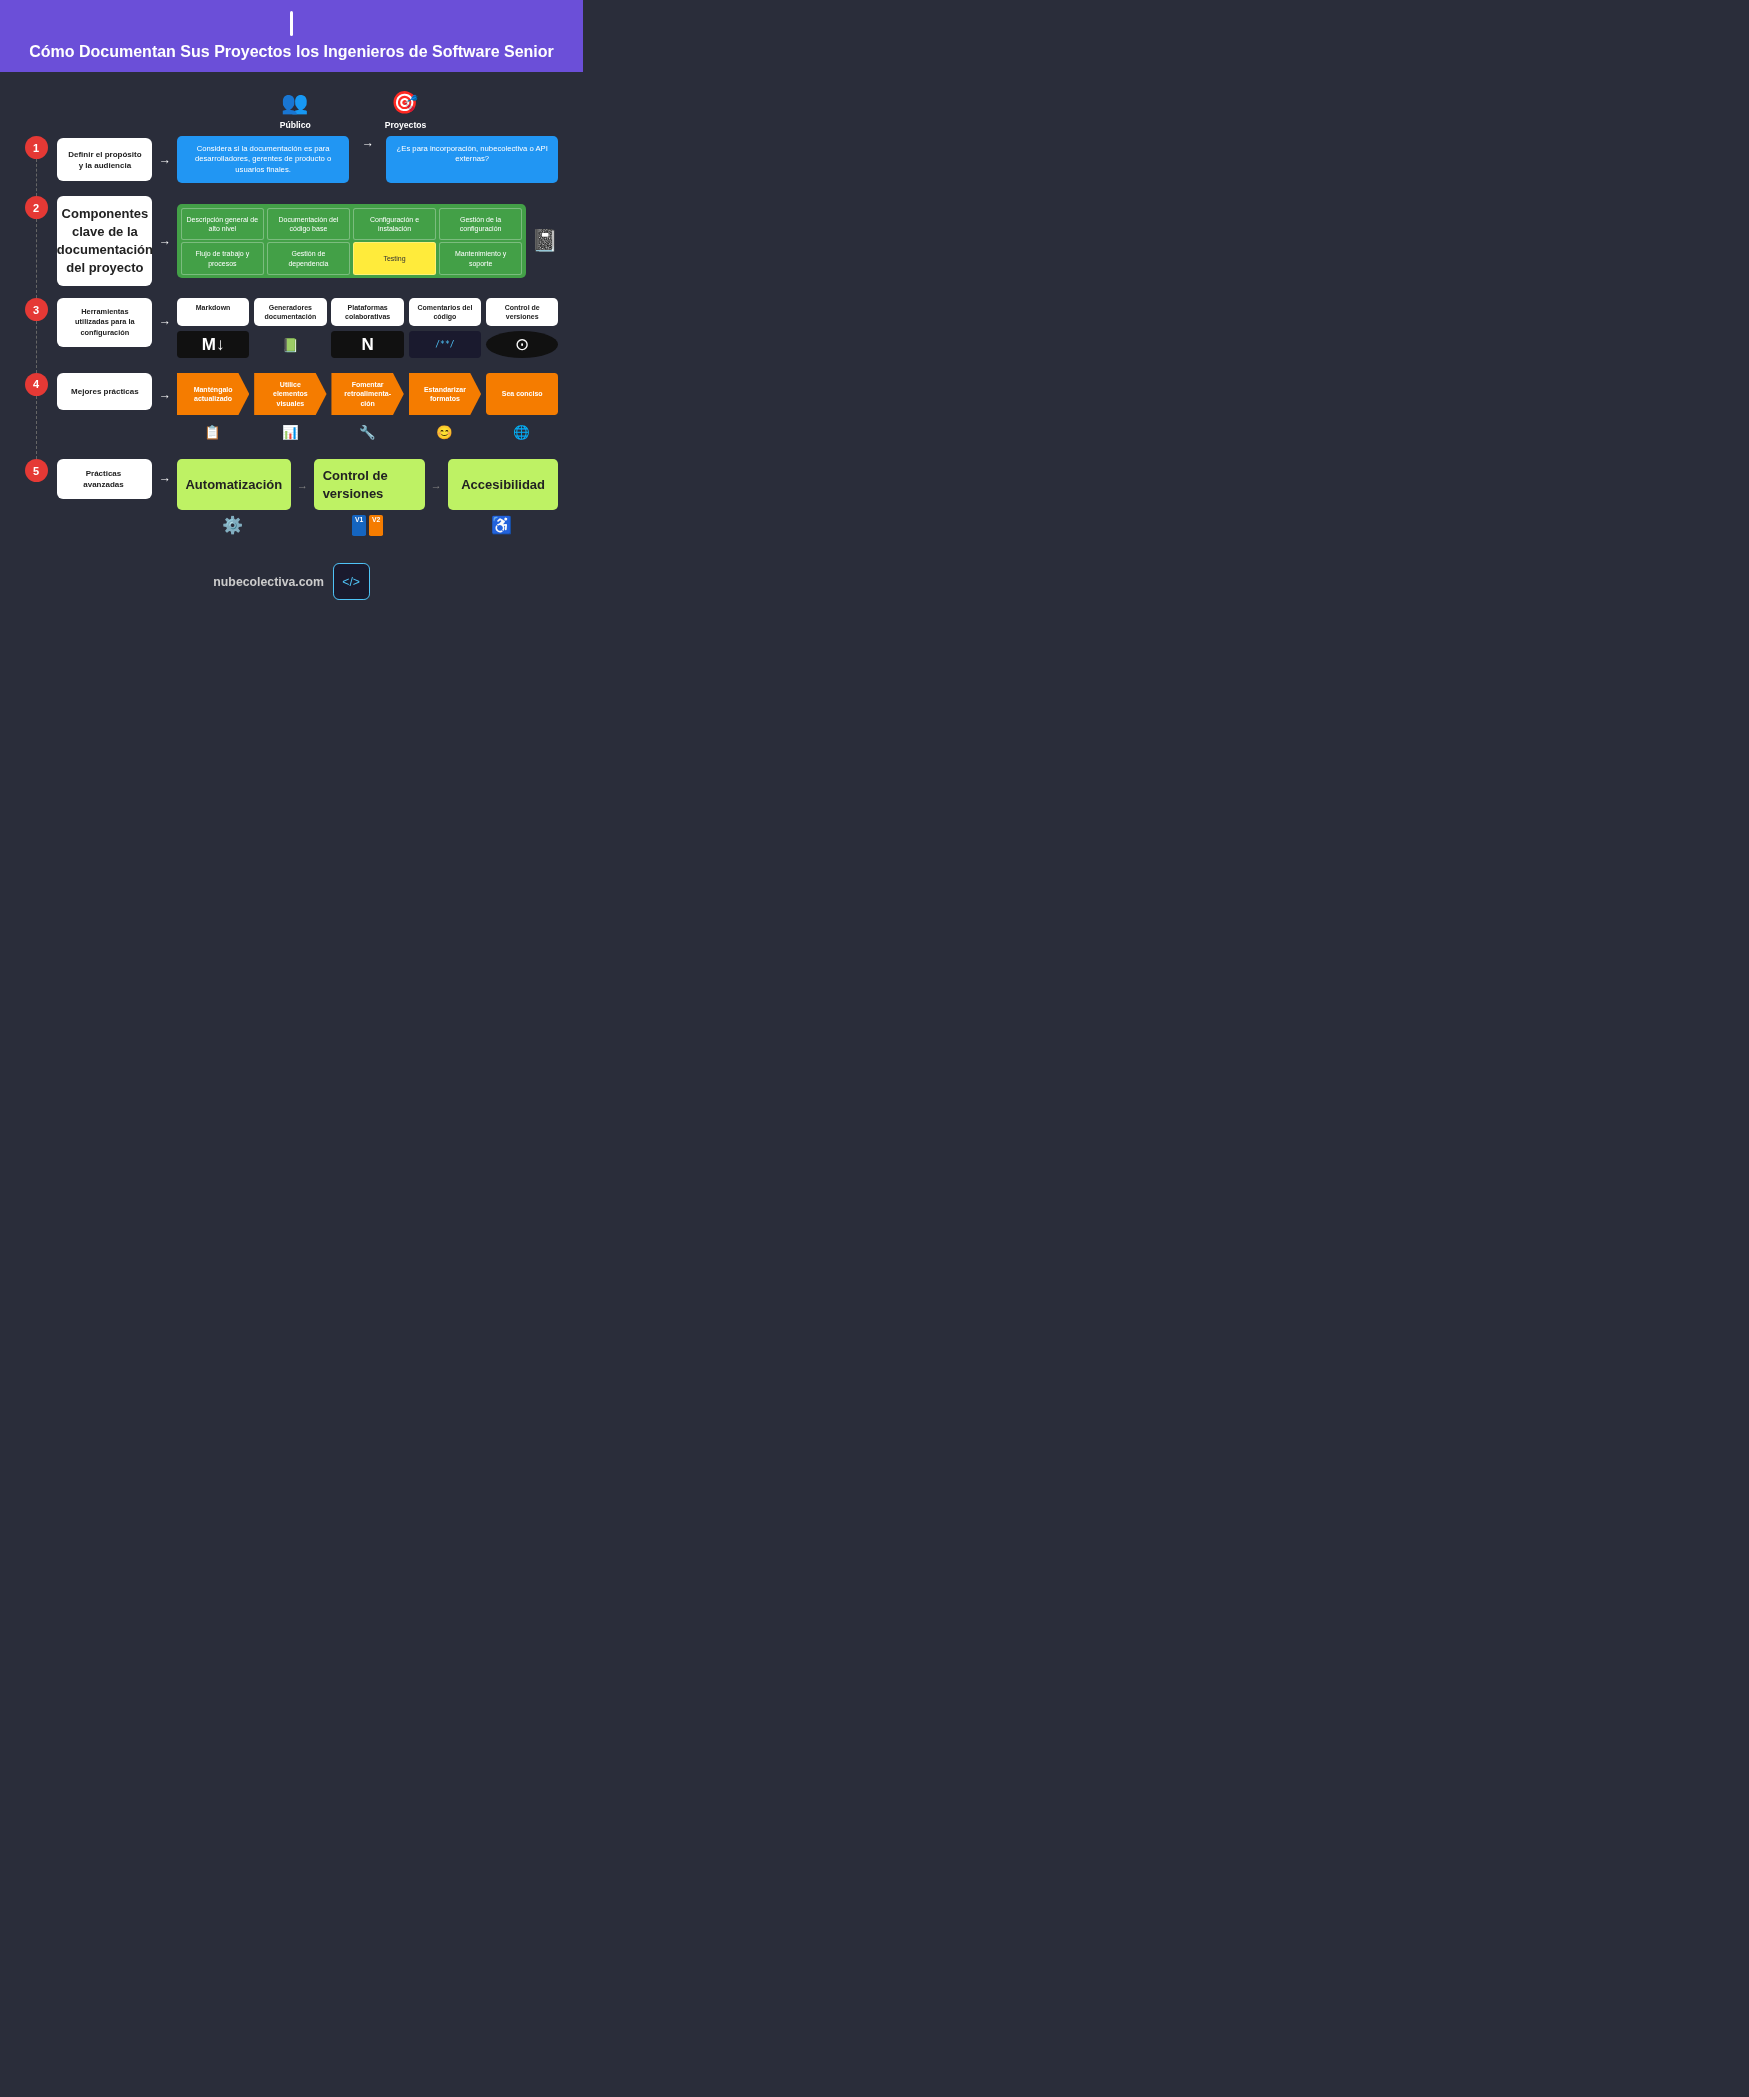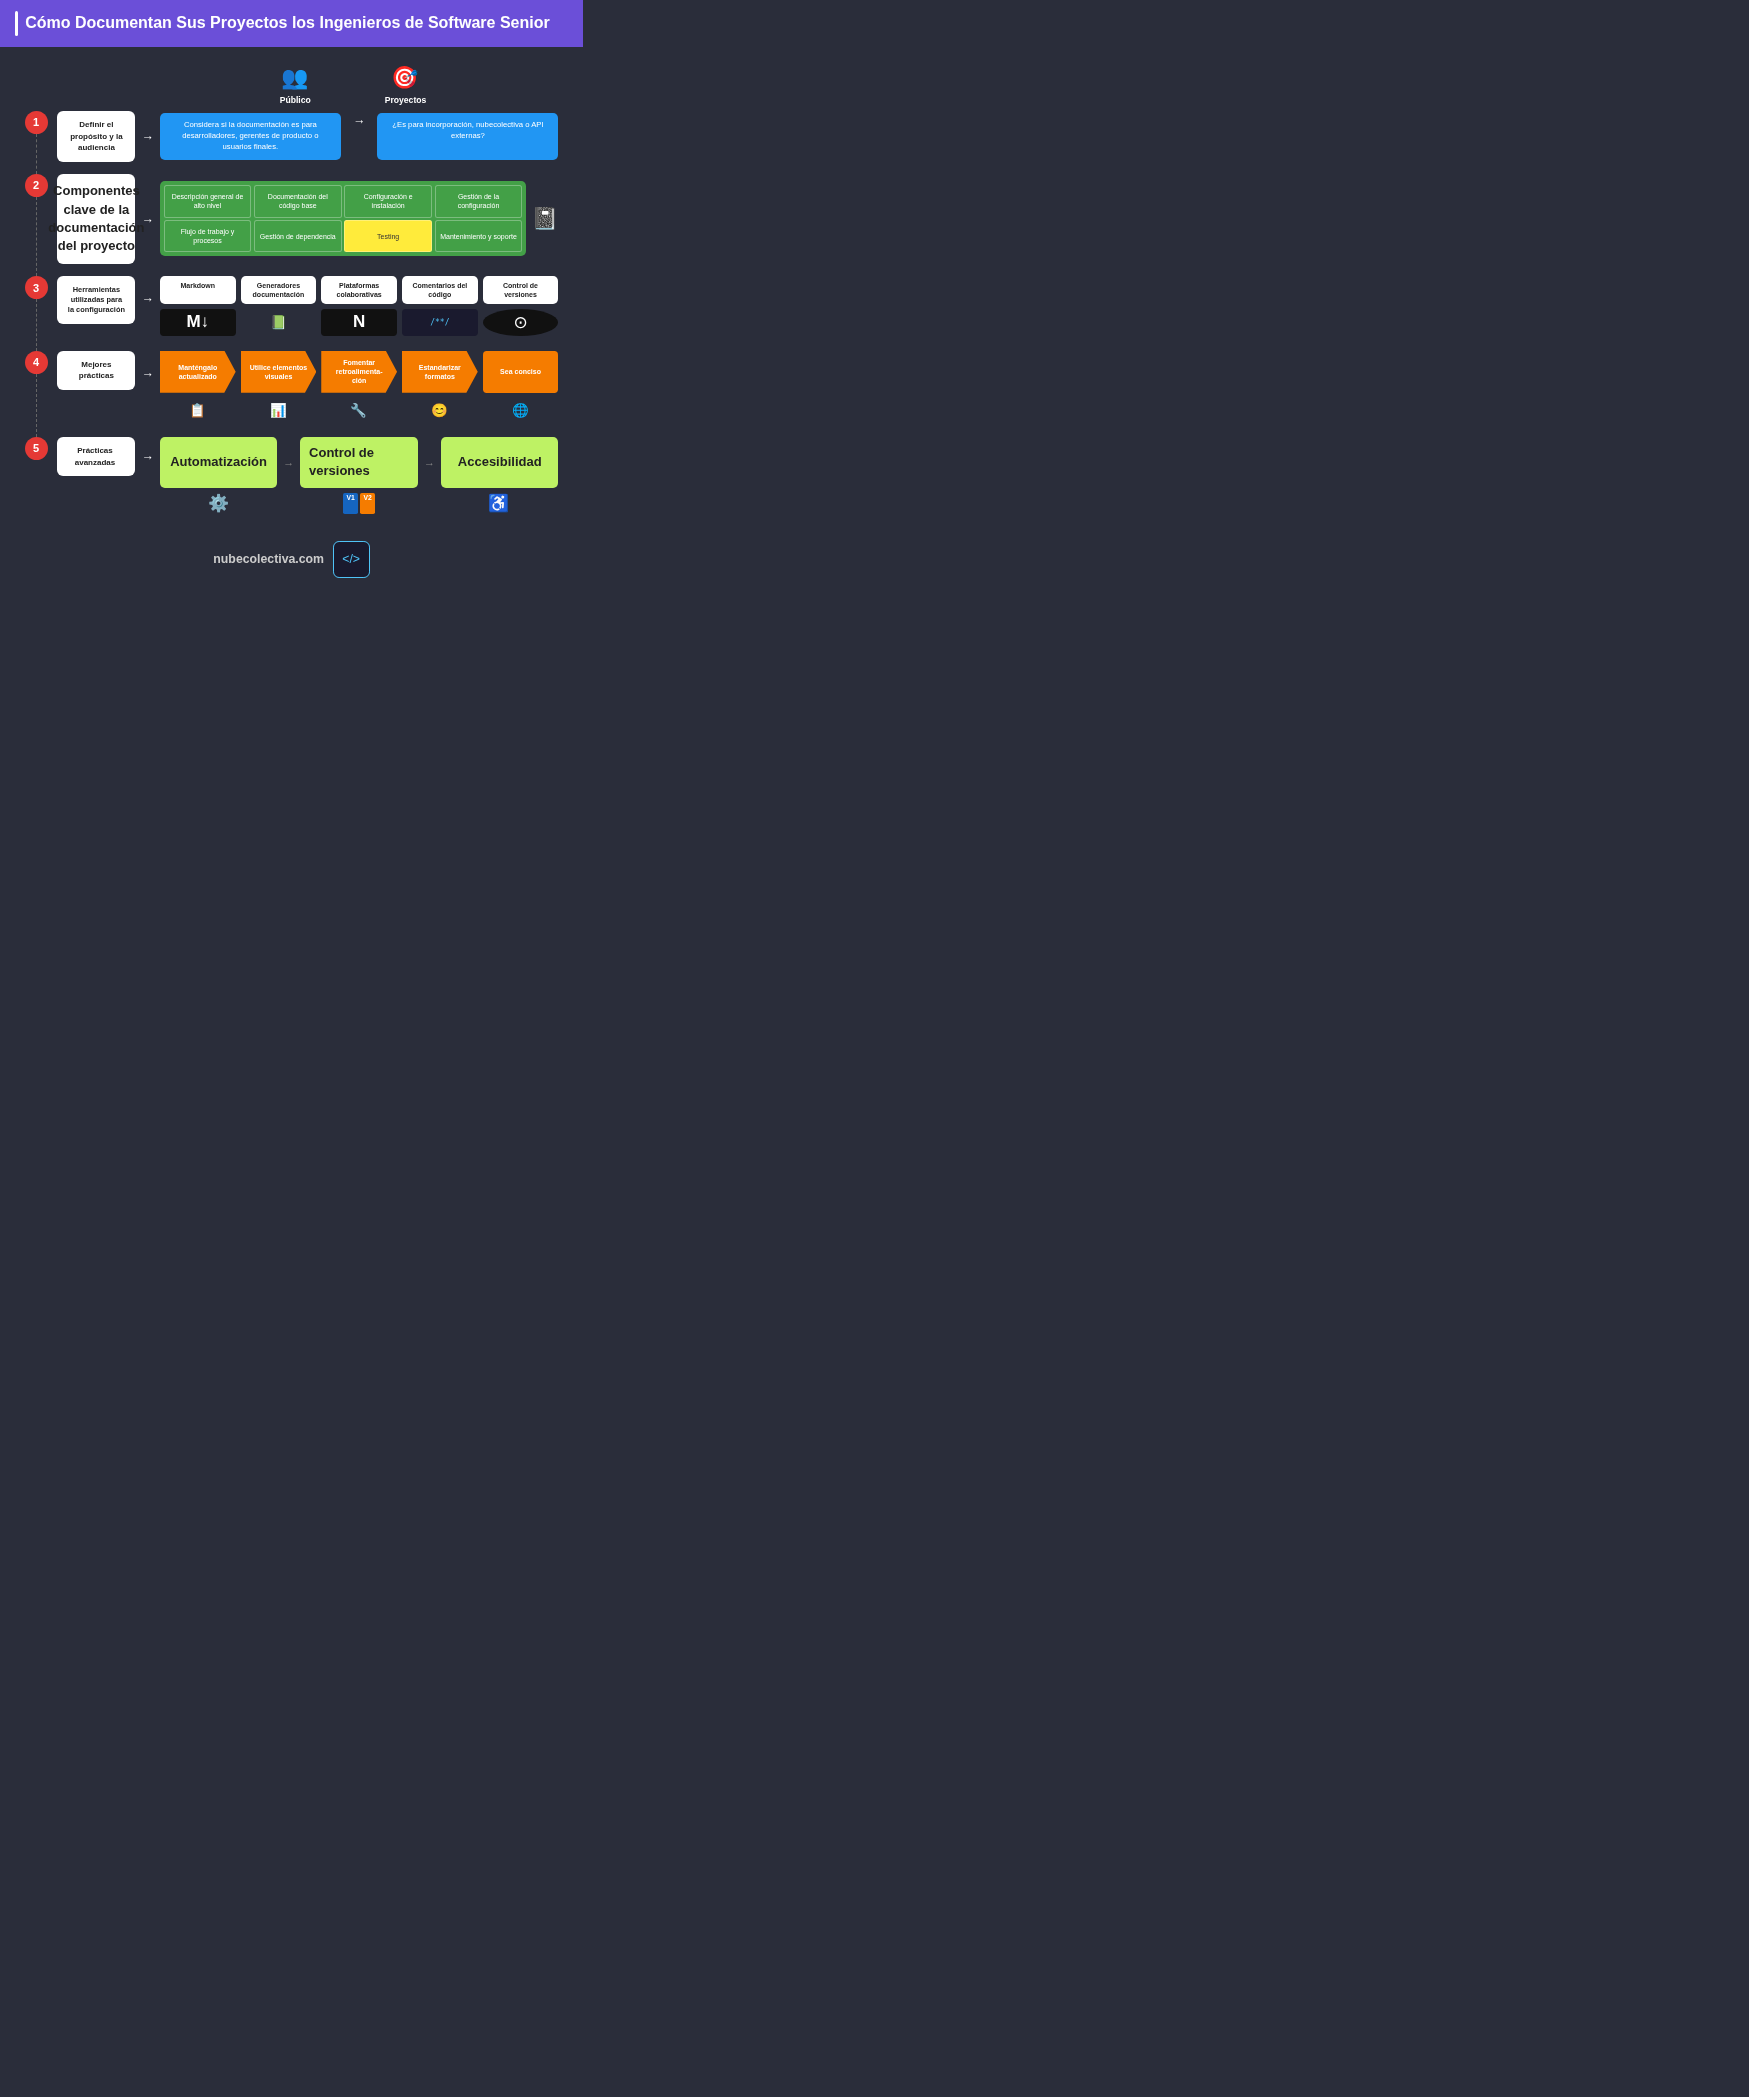--- a/index.html
+++ b/index.html
@@ -9,20 +9,21 @@
       width: 583px;
       min-height: 700px;
       color: #fff;
     }
     .header {
       background: #6b4fd8;
       padding: 11px 14.7px;
       display: flex;
       align-items: center;
       gap: 7.4px;
+      flex-direction: column;
     }
     .header-bar {
       width: 3.1px;
       height: 24.6px;
       background: #fff;
       border-radius: 1.8px;
       flex-shrink: 0;
     }
     .header-title {
       font-size: 16px;
@@ -79,21 +80,21 @@
     }
     
     .step-box {
       background: #fff;
       color: #222;
       border-radius: 6.1px;
       padding: 8.6px 9.8px;
       font-size: 8px;
       font-weight: 600;
       text-align: center;
-      width: 78px;
+      width: 95px;
       min-height: 43px;
       display: flex;
       align-items: center;
       justify-content: center;
       margin-left: 9.8px;
       flex-shrink: 0;
       line-height: 1.4;
     }
     
     .arrow {

